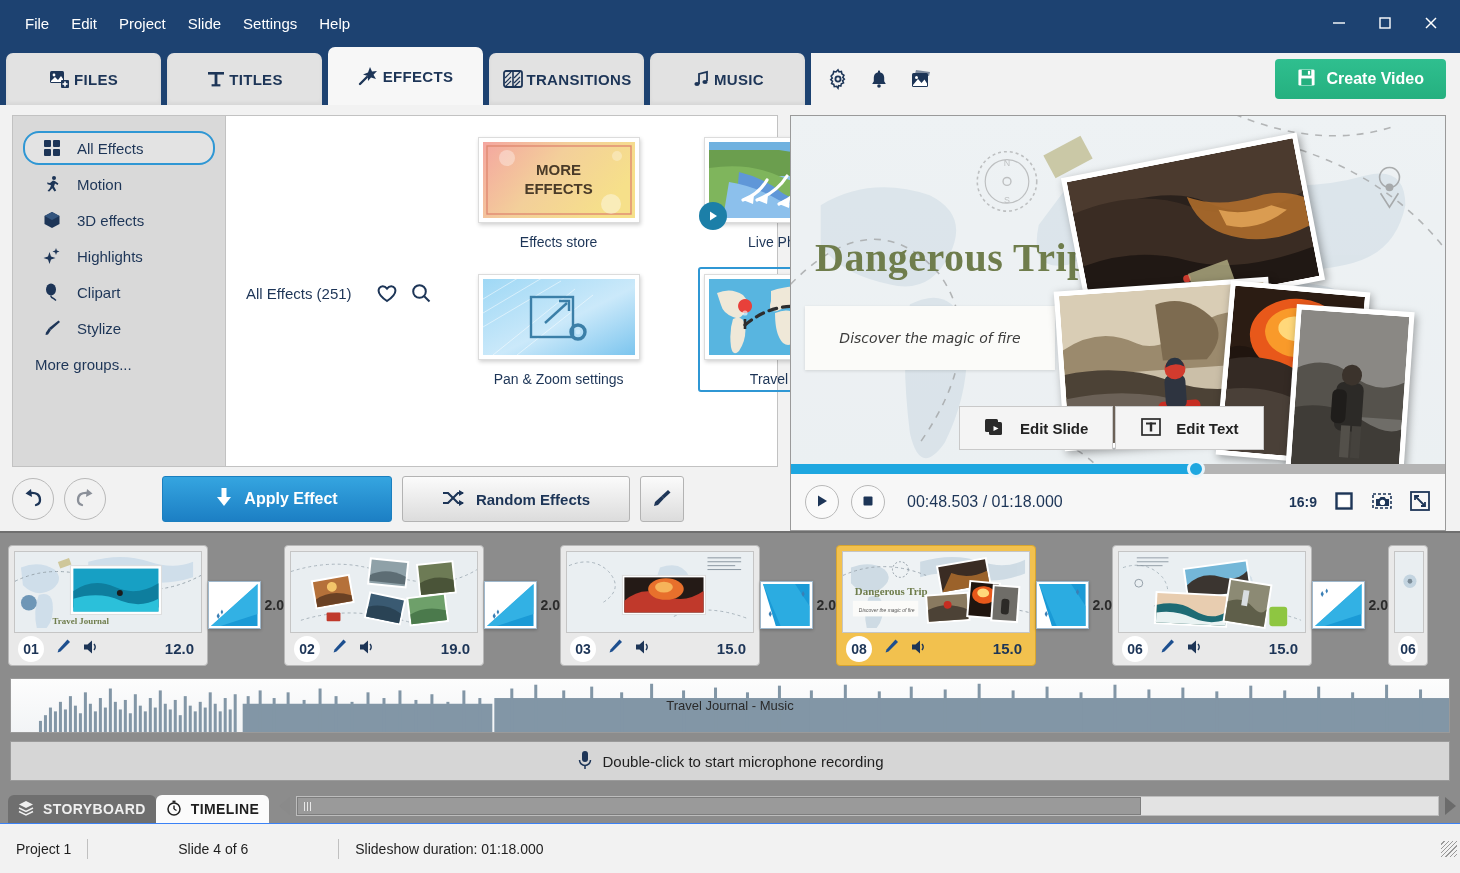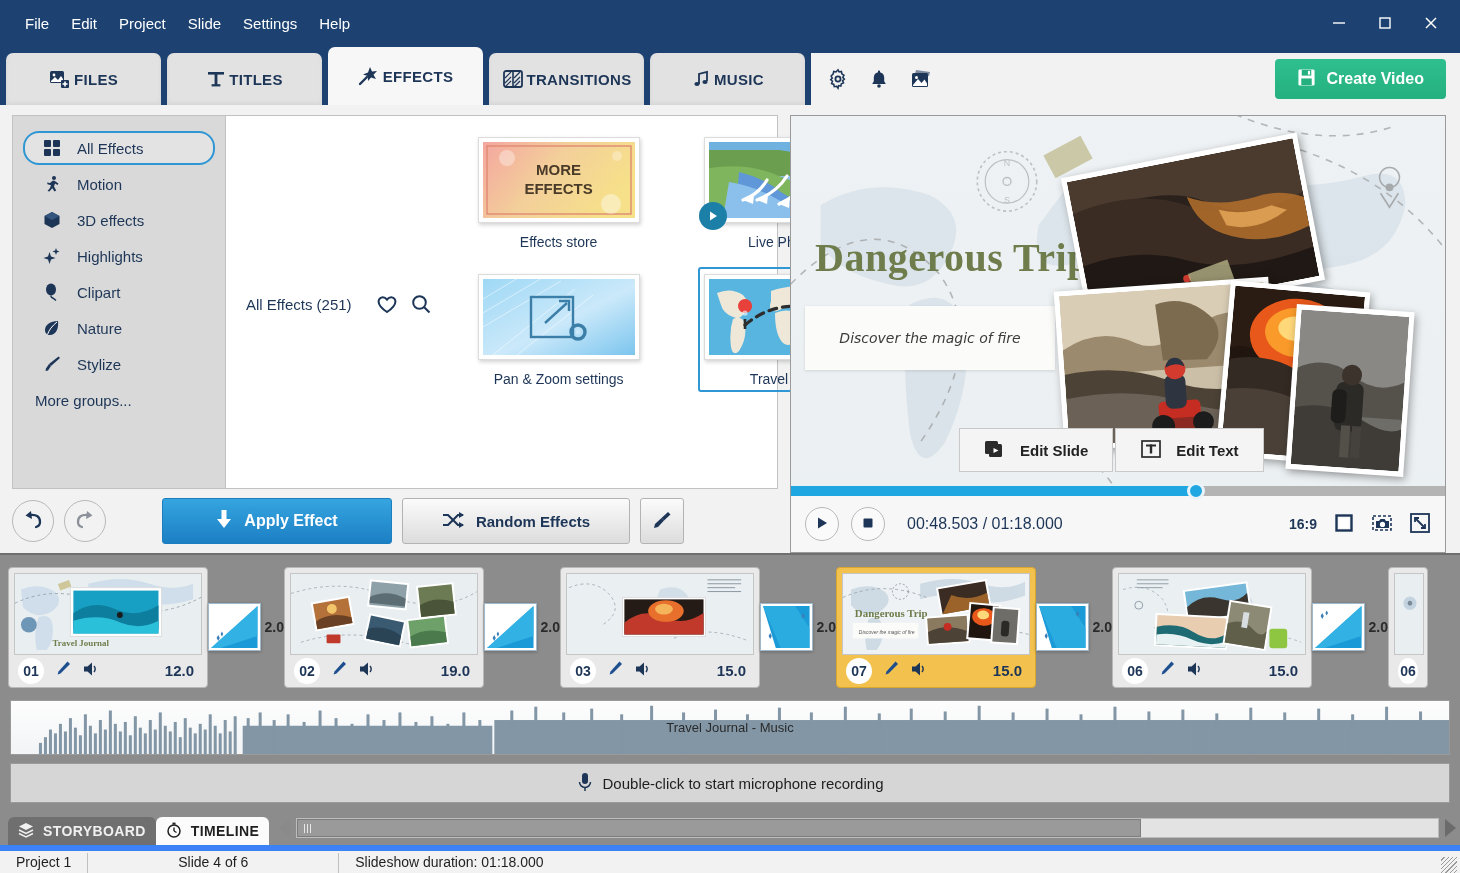--- a/index.html
+++ b/index.html
@@ -234,22 +234,22 @@
   .hs-left, .hs-right { width:0;height:0; cursor:default; }
   .hs-left { border-top:9px solid transparent; border-bottom:9px solid transparent; border-right:11px solid #8a8a8a; }
   .hs-right { border-top:9px solid transparent; border-bottom:9px solid transparent; border-left:11px solid #6b6b6b; }
   .hs-track { flex:1; height:20px; background:#e3e3e3; border:1px solid #bdbdbd; margin:0 6px; position:relative; }
   .hs-thumb { position:absolute; left:0; top:0; bottom:0; width:74%; background:#9a9a9a; border:1px solid #7d7d7d;
     display:flex; align-items:center; padding-left:6px; gap:2px; cursor:default; }
   .hs-thumb i { width:1px; height:9px; background:#e8e8e8; display:block; }
 
   
   .statusbar {
-    height:28px; background:#f2f2f2; display:flex; align-items:flex-end; flex:none;
-    border-top:6px solid #3b82f6; font-size:14px; color:#1f1f1f;
+    height:50px; background:#f2f2f2; display:flex; align-items:center; flex:none;
+    border-top:1px solid #3b82f6; font-size:14px; color:#1f1f1f;
   }
   .sb-cell { padding:0 16px; height:100%; display:flex; align-items:center; }
   .sb-sep { width:1px; height:20px; background:#c0c0c0; }
   .grip { margin-left:auto; width:16px; height:16px; margin-right:3px;
     background:repeating-linear-gradient(135deg, transparent 0 2px, #9a9a9a 2px 3px); }
 </style>
 </head>
 <body>
 
 <div class="app">
@@ -425,29 +425,20 @@
           </div>
           <div class="side-item">
             <span class="sico">
               <svg width="18" height="18" viewBox="0 0 18 18">
                   <ellipse cx="8" cy="6.5" rx="5" ry="6" fill="#1d3557"></ellipse>
                   <path d="M8 12.5 L8 14" stroke="#1d3557" stroke-width="1.4"></path>
                   <path d="M8 14 q3 1.5 5 3.5" stroke="#1d3557" stroke-width="1.4" fill="none"></path>
                 </svg>
             </span>
             <span>Clipart</span>
-          </div>
-          <div class="side-item">
-            <span class="sico">
-              <svg width="18" height="18" viewBox="0 0 18 18">
-                  <path d="M15 2 C7 2 2 6 2 11 C2 14 4 16 7 16 C13 16 16 9 15 2Z" fill="#1d3557"></path>
-                  <path d="M14 3 C9 7 6 11 4.5 15.5" stroke="#fff" stroke-width="1" fill="none"></path>
-                </svg>
-            </span>
-            <span>Nature</span>
           </div>
           <div class="side-item">
             <span class="sico">
               <svg width="18" height="18" viewBox="0 0 18 18">
                   <path d="M15.5 1.5 L17 3 L8 11 L6 9Z" fill="#1d3557"></path>
                   <path d="M6 9 L8 11 L5 15.5 L2.5 16 L3 13.5Z" fill="#1d3557"></path>
                 </svg>
             </span>
             <span>Stylize</span>
           </div>
@@ -1062,21 +1053,21 @@
                 <ellipse cx="141" cy="42" rx="6" ry="4.5" fill="#ffd87a"></ellipse>
               </g>
             <g transform="rotate(4 164 54)">
                 <rect x="150" y="34" width="28" height="38" fill="#fff"></rect>
                 <rect x="152" y="36" width="24" height="34" fill="#6f6d68"></rect>
                 <rect x="160" y="48" width="8" height="16" rx="3" fill="#2c2a27"></rect>
               </g>
           </svg>
         </div>
         <div class="sc-foot">
-          <span class="sc-num">07</span>
+          <span class="sc-num">08</span>
           <span>
             <svg width="18" height="18" viewBox="0 0 18 18">
                 <path d="M13.5 1.5 L16 4 L6.5 13.5 L3.6 14.4 L4.5 11.5Z" fill="#1d4f8f"></path>
               </svg>
           </span>
           <span>
             <svg width="18" height="16" viewBox="0 0 18 16">
                 <path d="M2 5.5 H5.5 L10 1.5 V14.5 L5.5 10.5 H2Z" fill="#1d3557"></path>
                 <path d="M12 5 q2.4 3 0 6" fill="none" stroke="#1d3557" stroke-width="1.4"></path>
               </svg>

